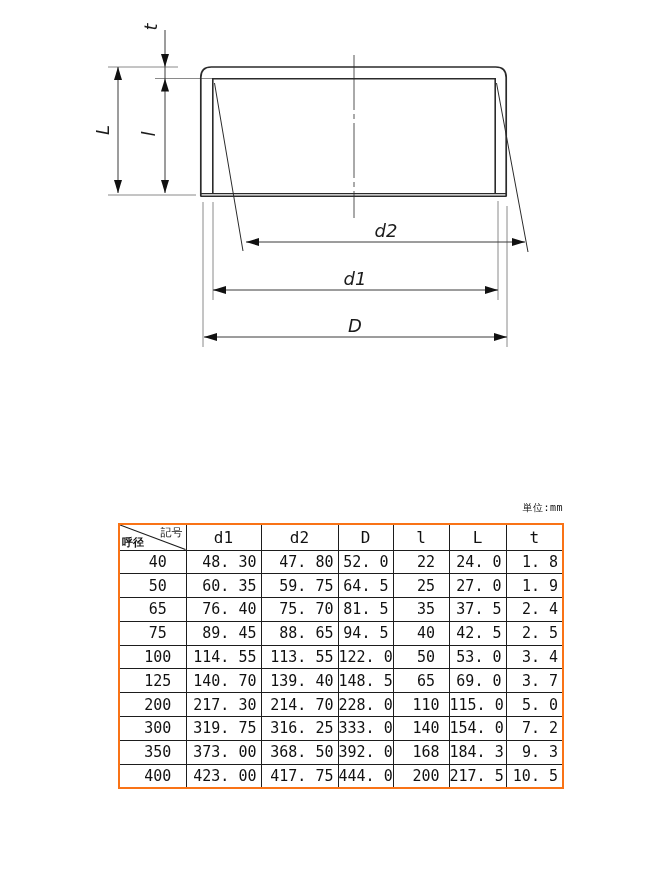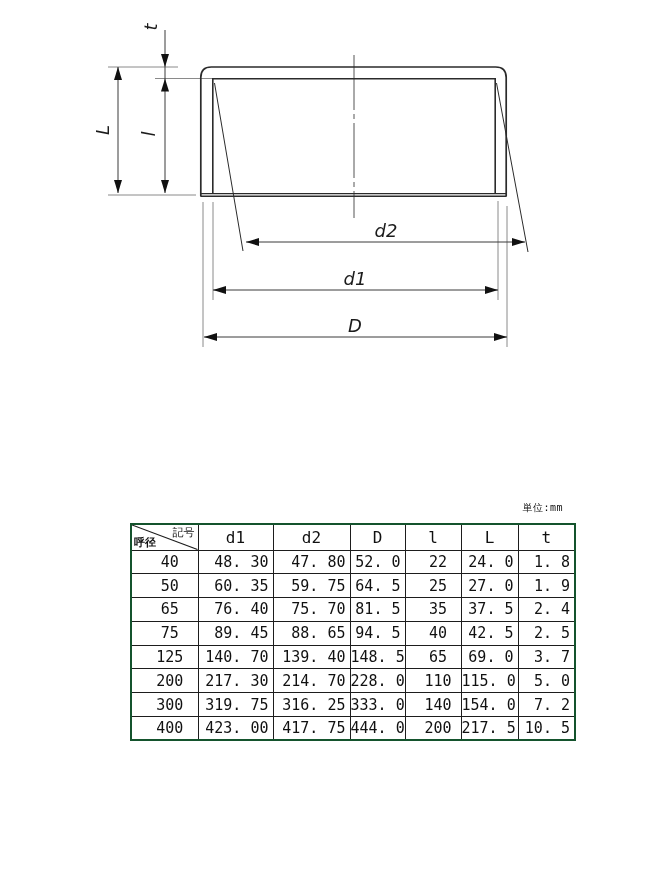--- a/index.html
+++ b/index.html
@@ -12,24 +12,24 @@
   .dim-label {
     font-family:"DejaVu Sans", sans-serif;
     font-style:italic; font-size:18px;
   }
   .unit-label {
     position:absolute; left:430px; top:501px; width:133px;
     text-align:right; font-size:10px; letter-spacing:0.5px;
     font-family:"DejaVu Sans Mono","DejaVu Sans", monospace; color:#111;
   }
   .dim-table {
-    position:absolute; left:130px; top:523px; width:444px;
+    position:absolute; left:118px; top:523px; width:444px;
     border-collapse:collapse; table-layout:fixed;
     font-family:"DejaVu Sans Mono", monospace; font-size:15px; color:#111;
-    border:2px solid #14532d;
+    border:2px solid #f97316;
   }
   .dim-table td { border:1px solid #1d1d1d; overflow:hidden; white-space:nowrap; }
   .dim-table tr.hdr { height:26px; }
   .dim-table tr.row { height:23.8px; }
   .dim-table td.hcell { text-align:center; font-size:16px; }
   .c-right  { text-align:right; padding-right:4px;margin-top:44px; }
   .c-center { text-align:center;padding-left:10px; }
   .corner {
     position:relative; padding:0;
     font-family:"DejaVu Sans", sans-serif; font-size:11px;
@@ -154,20 +154,29 @@
         <tr class="row">
           <td class="c-center">75</td>
           <td class="c-right">89. 45</td>
           <td class="c-right">88. 65</td>
           <td class="c-right">94. 5</td>
           <td class="c-center">40</td>
           <td class="c-right">42. 5</td>
           <td class="c-right">2. 5</td>
         </tr>
         <tr class="row">
+          <td class="c-center">100</td>
+          <td class="c-right">114. 55</td>
+          <td class="c-right">113. 55</td>
+          <td class="c-right">122. 0</td>
+          <td class="c-center">50</td>
+          <td class="c-right">53. 0</td>
+          <td class="c-right">3. 4</td>
+        </tr>
+        <tr class="row">
           <td class="c-center">125</td>
           <td class="c-right">140. 70</td>
           <td class="c-right">139. 40</td>
           <td class="c-right">148. 5</td>
           <td class="c-center">65</td>
           <td class="c-right">69. 0</td>
           <td class="c-right">3. 7</td>
         </tr>
         <tr class="row">
           <td class="c-center">200</td>
@@ -181,20 +190,29 @@
         <tr class="row">
           <td class="c-center">300</td>
           <td class="c-right">319. 75</td>
           <td class="c-right">316. 25</td>
           <td class="c-right">333. 0</td>
           <td class="c-center">140</td>
           <td class="c-right">154. 0</td>
           <td class="c-right">7. 2</td>
         </tr>
         <tr class="row">
+          <td class="c-center">350</td>
+          <td class="c-right">373. 00</td>
+          <td class="c-right">368. 50</td>
+          <td class="c-right">392. 0</td>
+          <td class="c-center">168</td>
+          <td class="c-right">184. 3</td>
+          <td class="c-right">9. 3</td>
+        </tr>
+        <tr class="row">
           <td class="c-center">400</td>
           <td class="c-right">423. 00</td>
           <td class="c-right">417. 75</td>
           <td class="c-right">444. 0</td>
           <td class="c-center">200</td>
           <td class="c-right">217. 5</td>
           <td class="c-right">10. 5</td>
         </tr>
       </tbody>
   </table>

